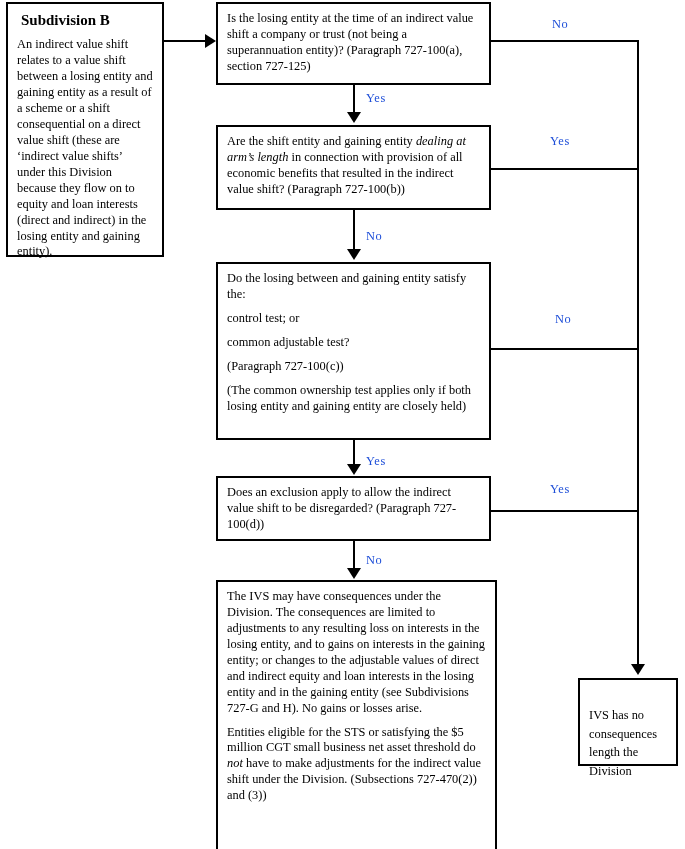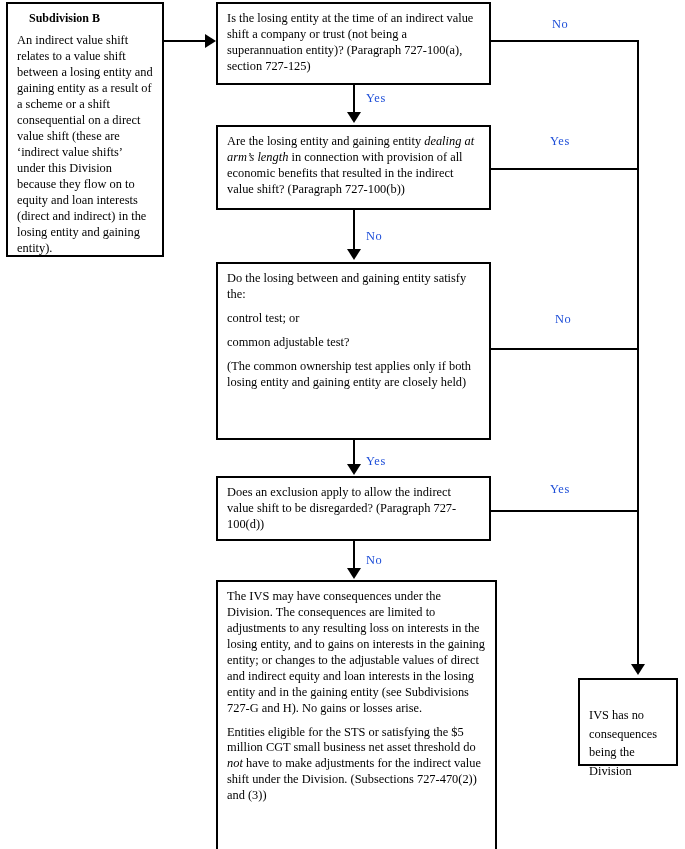--- a/index.html
+++ b/index.html
@@ -34,22 +34,22 @@
     margin: 0 0 8px 0;
   }
   .box p:last-child {
     margin-bottom: 0;
   }
   .box p.tight {
     margin-bottom: 0;
   }
   .ttl {
     font-weight: bold;
-    margin: 0 0 7px 12px;
-    font-size: 12px;
+    margin: 0 0 7px 4px;
+    font-size: 15px;
   }
   .indent {
     margin-left: 34px;
   }
   .it { font-style: italic; }
 
   
   #panel-subdivision { left: 6px;  top: 2px;   width: 158px; height: 255px; }
   #box-q1           { left: 216px; top: 2px;   width: 275px; height: 83px;  }
   #box-q2           { left: 216px; top: 125px; width: 275px; height: 85px;  }
@@ -115,36 +115,37 @@
 
   <div class="vline" style="left:353px; top:85px; height:28px;"></div>
   <div class="arrow-down" style="left:347px; top:112px;"></div>
   <div class="edge-label" style="left:366px; top:91px;">Yes</div>
 
   <div class="hline" style="left:491px; top:40px; width:148px;"></div>
   <div class="edge-label" style="left:552px; top:17px;">No</div>
 
   <div class="box" id="box-q2">
     <div class="pad">
-      <p class="tight"><span>Are the losing entity and gaining entity </span><span class="it">dealing at arm’s length</span><span> in connection with provision of all economic benefits that resulted in the indirect value shift? (Paragraph 727-100(b))</span></p>
+      <p class="tight"><span>Are the shift entity and gaining entity </span><span class="it">dealing at arm’s length</span><span> in connection with provision of all economic benefits that resulted in the indirect value shift? (Paragraph 727-100(b))</span></p>
     </div>
   </div>
 
   <div class="vline" style="left:353px; top:210px; height:40px;"></div>
   <div class="arrow-down" style="left:347px; top:249px;"></div>
   <div class="edge-label" style="left:366px; top:229px;">No</div>
 
   <div class="hline" style="left:491px; top:168px; width:148px;"></div>
   <div class="edge-label" style="left:550px; top:134px;">Yes</div>
 
   <div class="box" id="box-q3">
     <div class="pad">
       <p>Do the losing between and gaining entity satisfy the:</p>
       <p class="indent">control test; or</p>
       <p class="indent">common adjustable test?</p>
+      <p>(Paragraph 727-100(c))</p>
       <p class="tight">(The common ownership test applies only if both losing entity and gaining entity are closely held)</p>
     </div>
   </div>
 
   <div class="vline" style="left:353px; top:440px; height:25px;"></div>
   <div class="arrow-down" style="left:347px; top:464px;"></div>
   <div class="edge-label" style="left:366px; top:454px;">Yes</div>
 
   <div class="hline" style="left:491px; top:348px; width:148px;"></div>
   <div class="edge-label" style="left:555px; top:312px;">No</div>
@@ -169,18 +170,18 @@
     <div class="pad">
       <p>The IVS may have consequences under the Division. The consequences are limited to adjustments to any resulting loss on interests in the losing entity, and to gains on interests in the gaining entity; or changes to the adjustable values of direct and indirect equity and loan interests in the losing entity and in the gaining entity (see Subdivisions 727-G and H). No gains or losses arise.</p>
       <p class="tight"><span>Entities eligible for the STS or satisfying the $5 million CGT small business net asset threshold do </span><span class="it">not</span><span> have to make adjustments for the indirect value shift under the Division. (Subsections 727-470(2)) and (3))</span></p>
     </div>
   </div>
 
   <div class="box" id="box-no-conseq">
     <div class="pad">
       <p class="line">IVS has no</p>
       <p class="line">consequences</p>
-      <p class="line">being the</p>
+      <p class="line">length the</p>
       <p class="line">Division</p>
     </div>
   </div>
 
 </div>
 
 </body></html>

